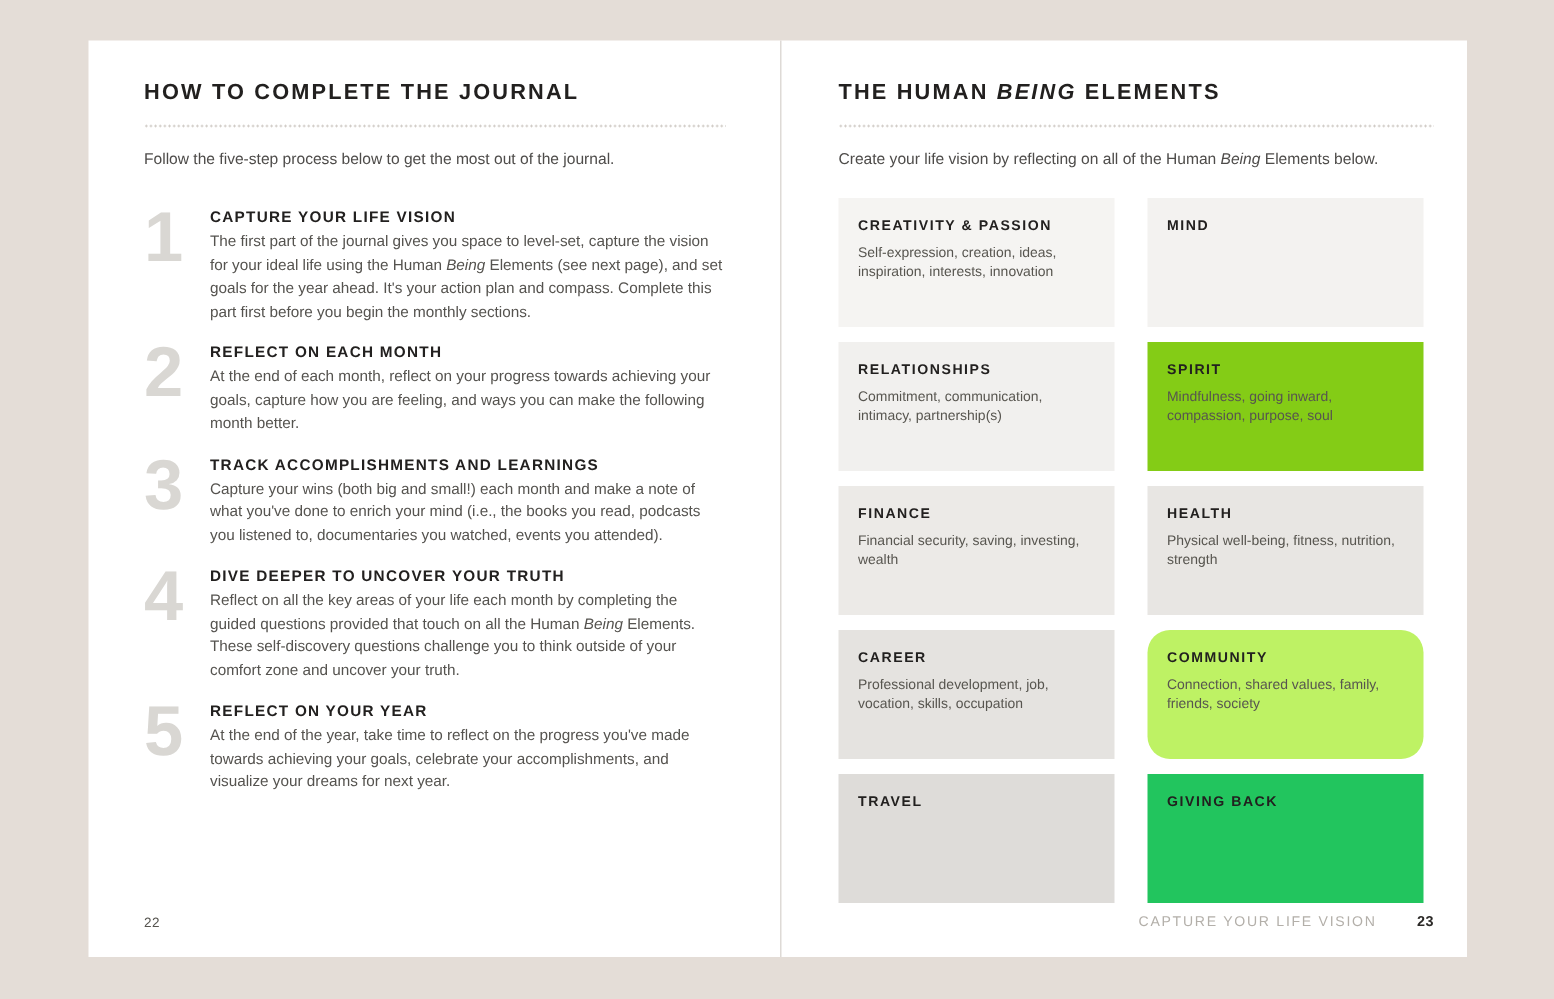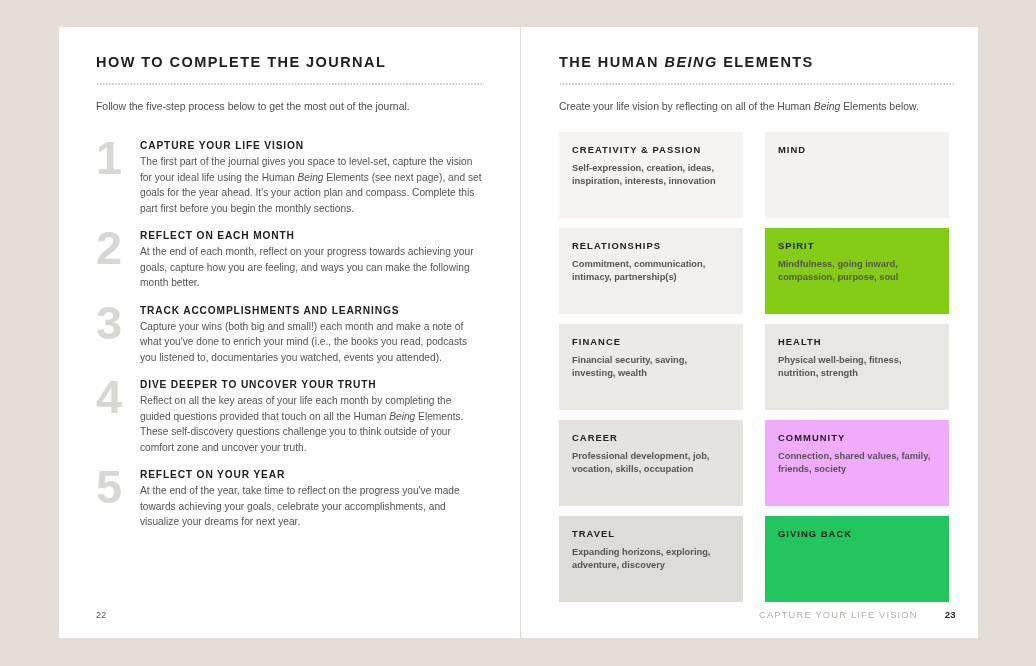--- a/index.html
+++ b/index.html
@@ -133,21 +133,20 @@
     font-weight: bold;
     letter-spacing: 1.05px;
     color: #22201f;
     text-transform: uppercase;
     margin-bottom: 7px;
   }
   .el-desc {
     font-size: 9.3px;
     line-height: 1.45;
     color: #57554f;
-    font-weight: bold;
   }
 
   
   .folio-left {
     position: absolute;
     left: 37px;
     bottom: 18px;
     font-size: 9px;
     color: #56544f;
     letter-spacing: 0.3px;
@@ -269,28 +268,27 @@
       <div class="el-box" style="background: rgb(232, 230, 227);">
         <div class="el-title">HEALTH</div>
         <div class="el-desc">Physical well-being, fitness, nutrition, strength</div>
       </div>
 
       <div class="el-box" style="background: rgb(229, 227, 224);">
         <div class="el-title">CAREER</div>
         <div class="el-desc">Professional development, job, vocation, skills, occupation</div>
       </div>
 
-      <div class="el-box" style="background: #f0abfc;">
+      <div class="el-box" style="background: #bef264; border-radius: 15px;">
         <div class="el-title">COMMUNITY</div>
         <div class="el-desc">Connection, shared values, family, friends, society</div>
       </div>
 
       <div class="el-box" style="background: rgb(222, 220, 217);">
         <div class="el-title">TRAVEL</div>
-        <div class="el-desc">Expanding horizons, exploring, adventure, discovery</div>
       </div>
 
       <div class="el-box" style="background: #22c55e;">
         <div class="el-title">GIVING BACK</div>
       </div>
 
     </div>
 
     <div class="footer-right">
       <div class="footer-run">CAPTURE YOUR LIFE VISION</div>

